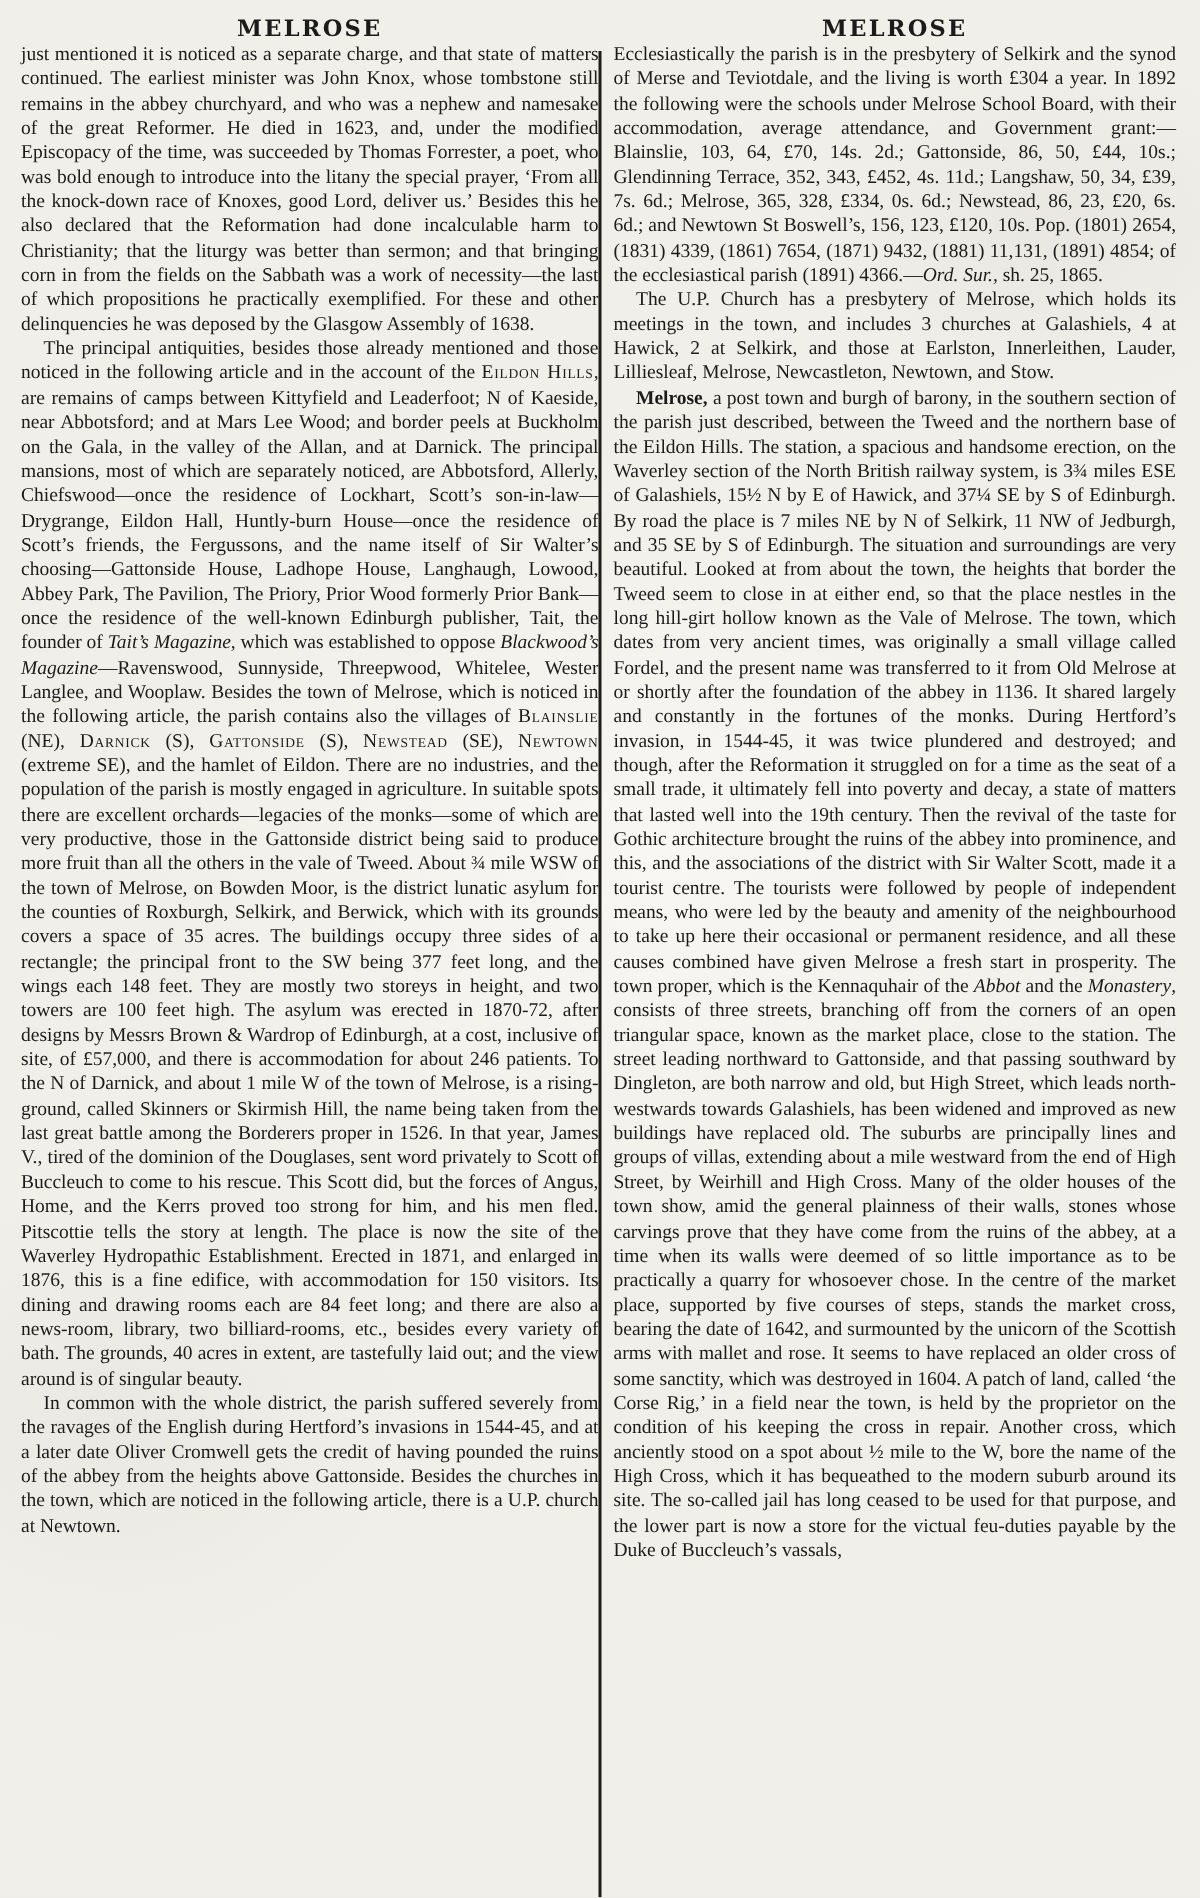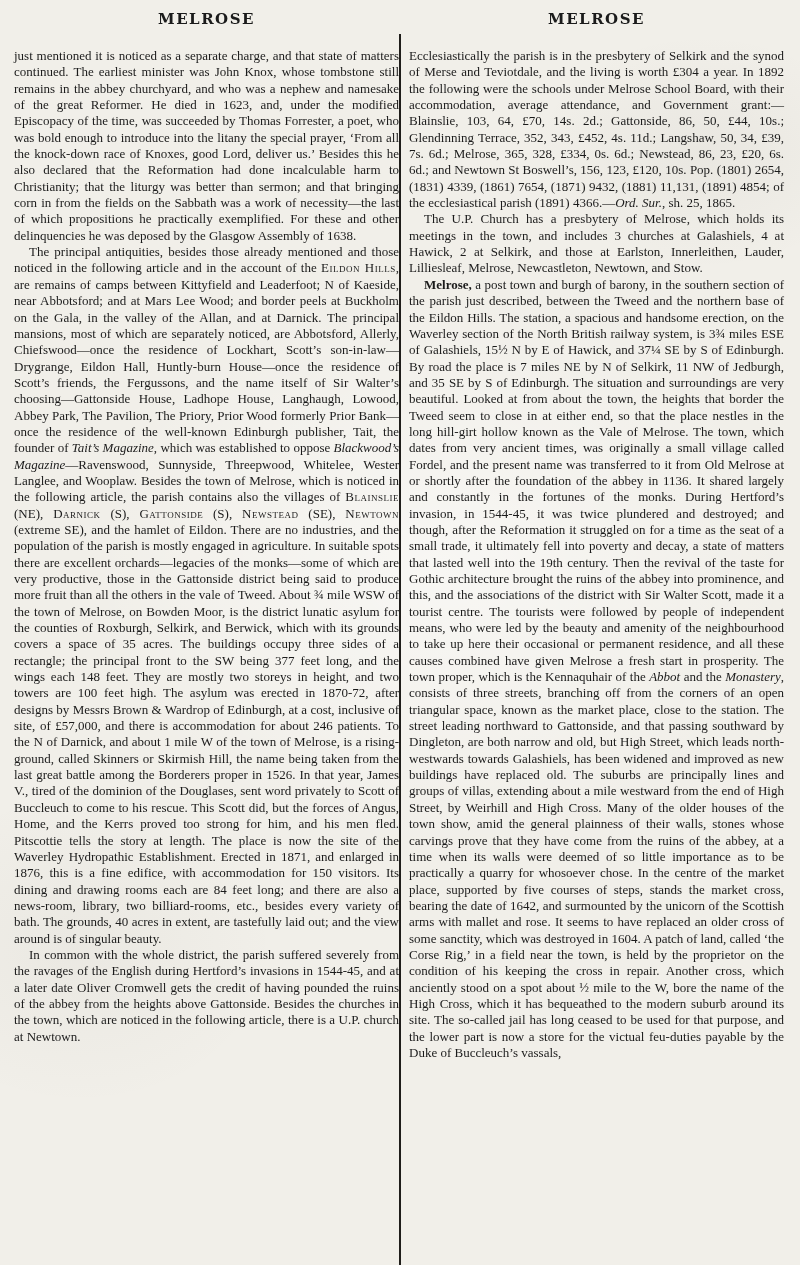--- a/index.html
+++ b/index.html
@@ -29,21 +29,21 @@
     left: 399px; top: 34px; bottom: 0;
     width: 2px;
     background: #1f1d1a;
   }
   .running-head {
     text-align: center;
     font-weight: bold;
     font-size: 15px;
     letter-spacing: 1.5px;
     line-height: 18px;
-    margin: 0 0 20px 0;
+    margin: 0 0 0 0;
   }
   .col-body p {
     margin: 0;
     text-align: justify;
     font-size: 13px;
     line-height: 16.35px;
     hyphens: auto;
     font-family: Liberation Serif, serif;
     -webkit-hyphens: auto;
   }

